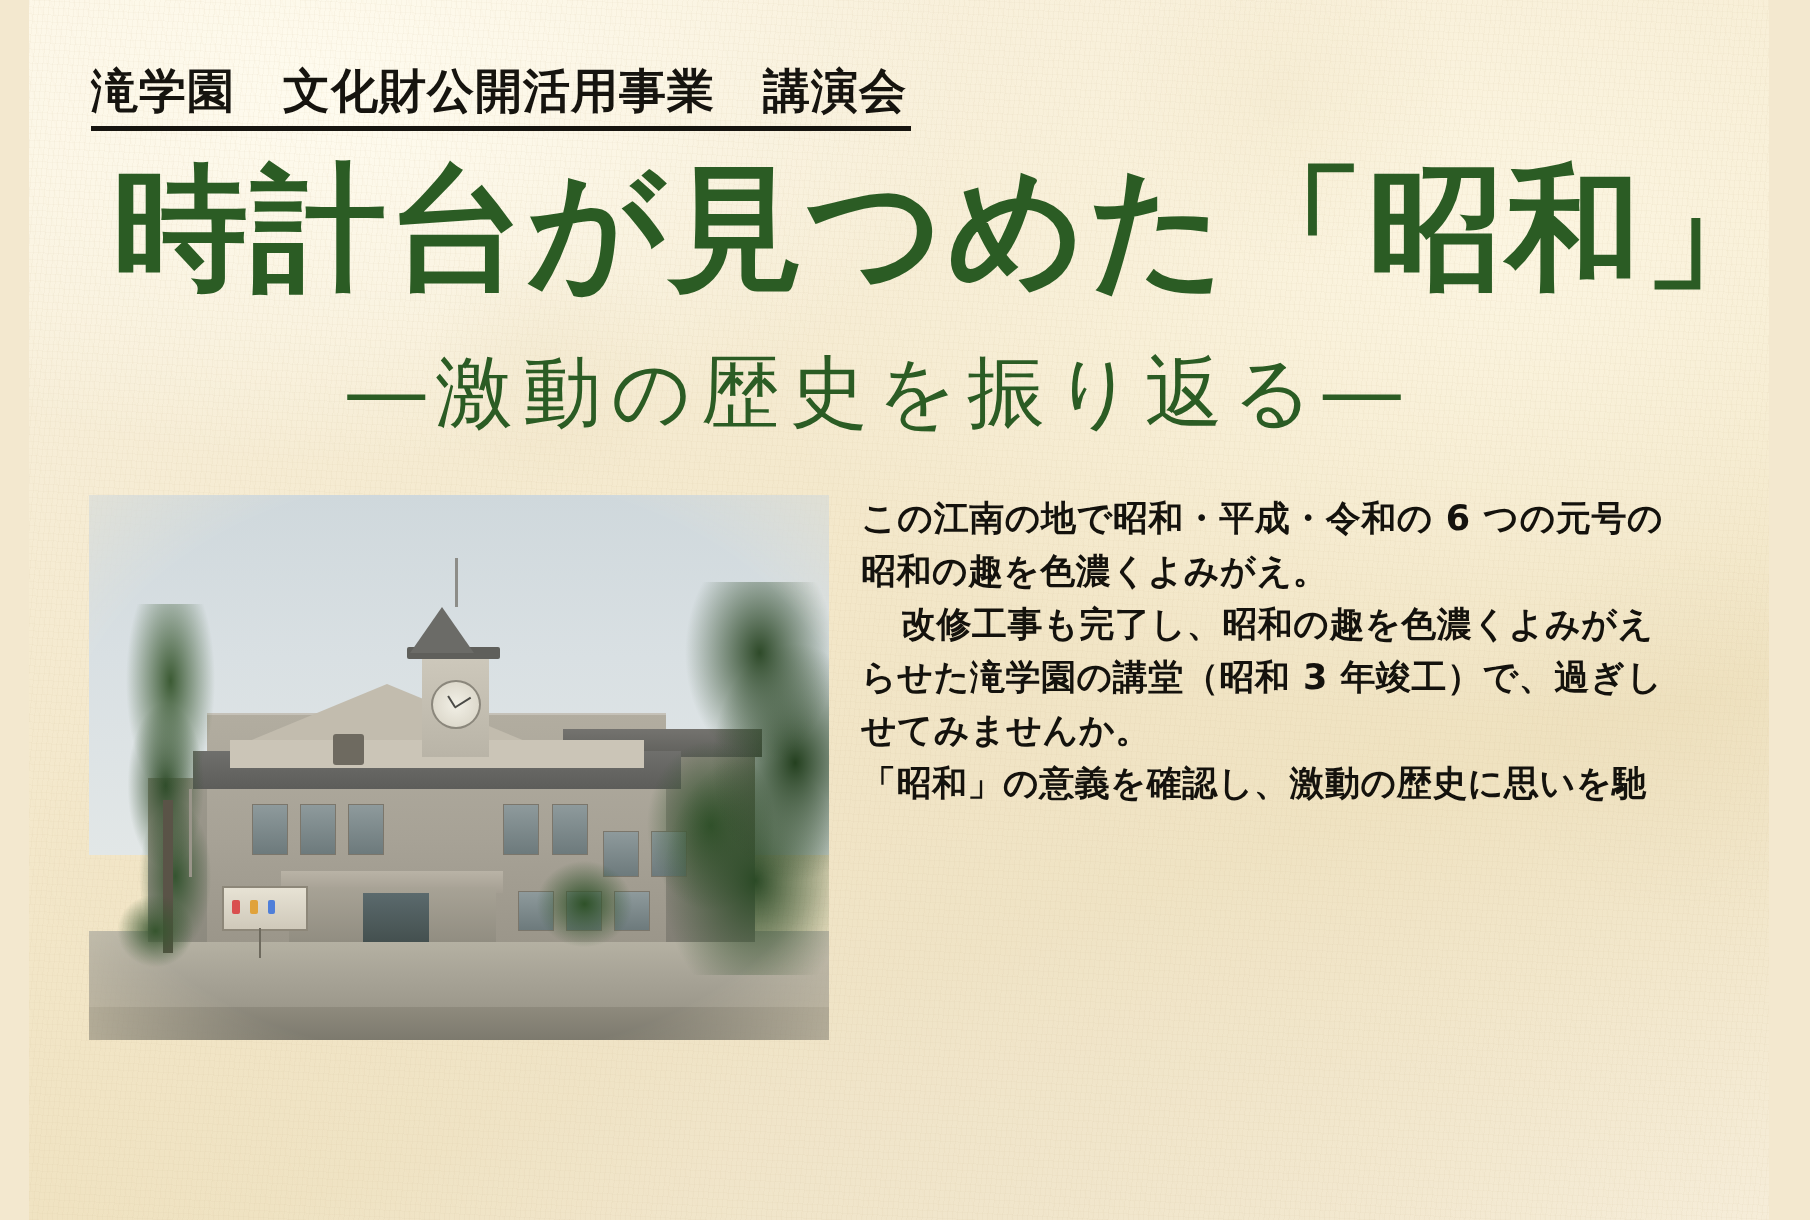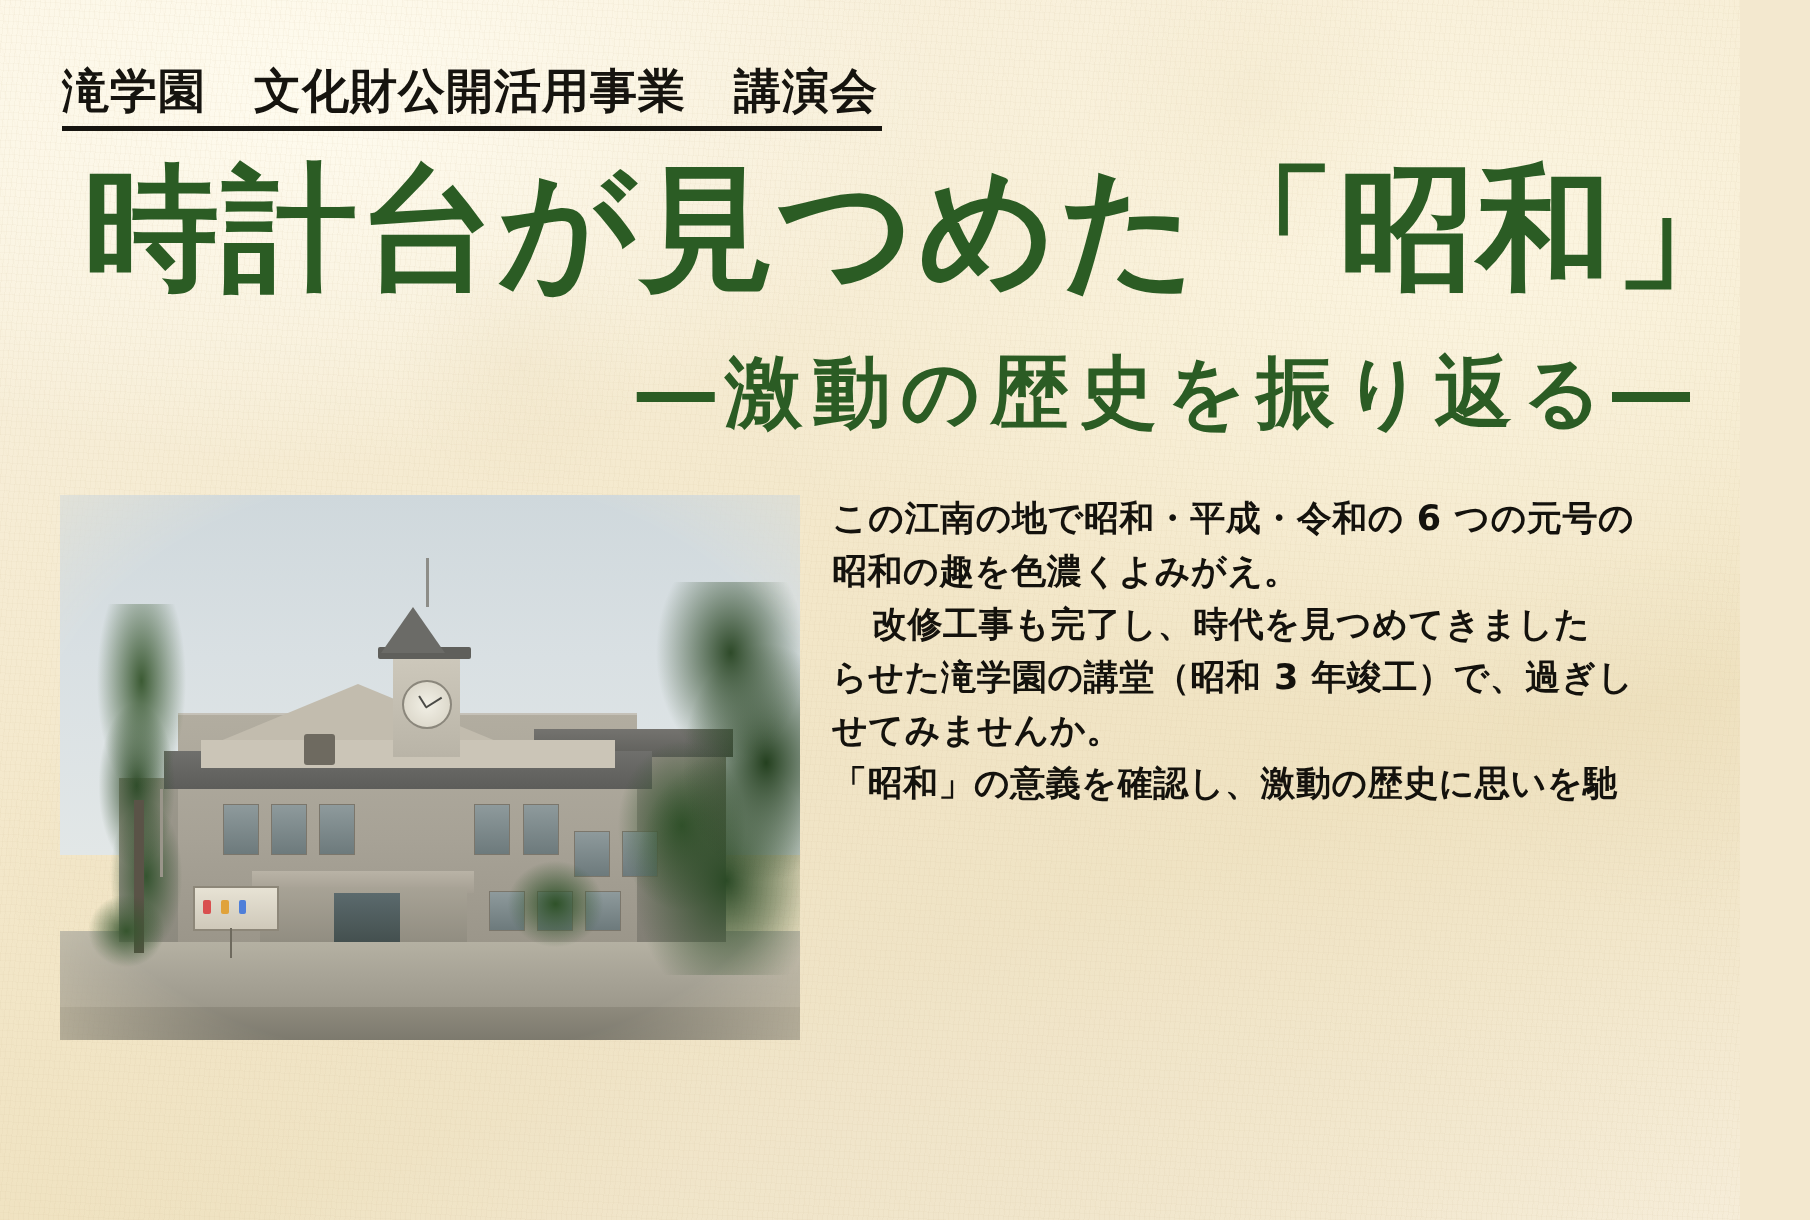--- a/index.html
+++ b/index.html
@@ -11,20 +11,21 @@
   }
   #poster{
     position:relative;
     width:1740px;height:1220px;
     overflow:hidden;
     background:
       radial-gradient(ellipse 60% 50% at 18% 8%, rgba(255,252,240,.95) 0%, rgba(255,252,240,0) 60%),
       radial-gradient(ellipse 70% 60% at 85% 20%, rgba(253,247,228,.9) 0%, rgba(253,247,228,0) 65%),
       radial-gradient(ellipse 80% 70% at 50% 95%, rgba(240,229,203,.85) 0%, rgba(240,229,203,0) 60%),
       linear-gradient(160deg,#fbf4e2 0%,#f7eed8 22%,#f3e7c9 48%,#efe2c0 70%,#f6edd9 100%);
+    margin-left: 29px;
   }
   
   #paper-texture{
     position:absolute;inset:0;
     pointer-events:none;
     opacity:.38;
     background-image:
       repeating-linear-gradient(96deg, rgba(205,186,148,.22) 0px, rgba(205,186,148,.22) 1px, rgba(255,255,255,0) 1px, rgba(255,255,255,0) 5px),
       repeating-linear-gradient(3deg, rgba(198,178,140,.15) 0px, rgba(198,178,140,.15) 1px, rgba(255,255,255,0) 1px, rgba(255,255,255,0) 7px),
       repeating-linear-gradient(72deg, rgba(222,205,170,.12) 0px, rgba(222,205,170,.12) 2px, rgba(255,255,255,0) 2px, rgba(255,255,255,0) 11px);
@@ -52,22 +53,22 @@
 
   
   #main-title{
     position:absolute;left:84px;top:168px;
     font-size:135px;line-height:1.06;font-weight:700;
     color:#2b5c24;white-space:nowrap;letter-spacing:3px;
     font-family:Liberation Mono, monospace;
   }
   #subtitle{
     position:absolute;left:0;right:40px;top:350px;
-    text-align:right;
-    font-size:78px;line-height:1.1;font-weight:700;
+    text-align:center;
+    font-size:78px;line-height:1.1;font-weight:400;
     color:#2b5c24;letter-spacing:10px;white-space:nowrap;
   }
 
   
   #photo-wrap{
     position:absolute;left:60px;top:495px;
     width:740px;height:545px;
   }
   #photo{
     position:absolute;inset:0;
@@ -240,20 +241,20 @@
 
   <div id="body-copy">
 
     <div class="para">
       <div class="line">この江南の地で昭和・平成・令和の 6 つの元号の</div>
       <div class="line">昭和の趣を色濃くよみがえ。</div>
     </div>
 
 
     <div class="para">
-      <div class="line indent">改修工事も完了し、時代を見つめてきました</div>
+      <div class="line indent">改修工事も完了し、昭和の趣を色濃くよみがえ</div>
       <div class="line">らせた滝学園の講堂（昭和 3 年竣工）で、過ぎし</div>
       <div class="line">せてみませんか。</div>
       <div class="line">「昭和」の意義を確認し、激動の歴史に思いを馳</div>
     </div>
 
   </div>
 </div>
 
 </body></html>

